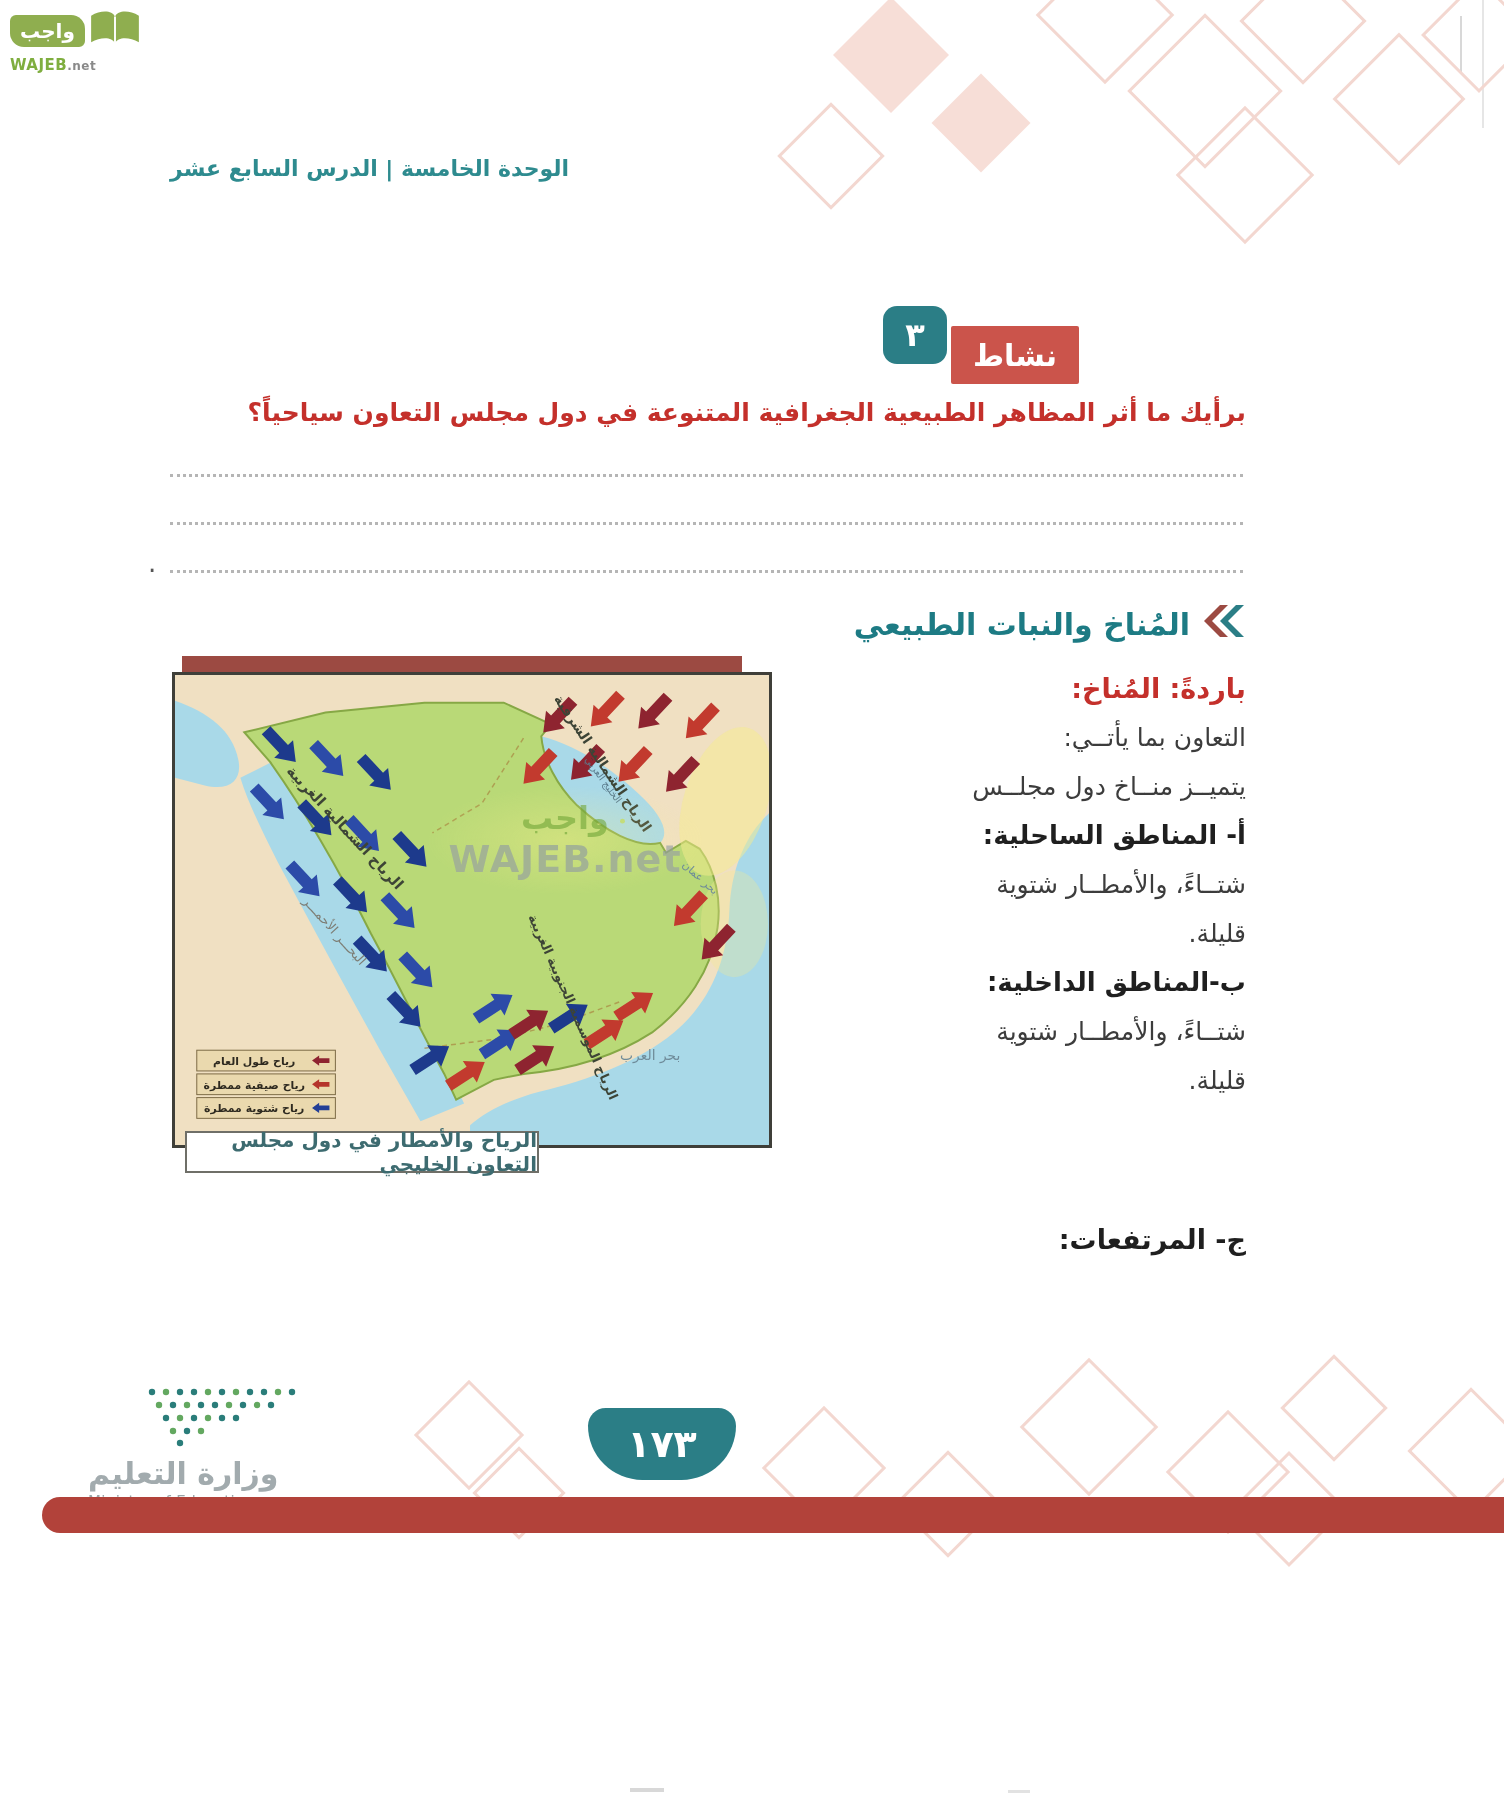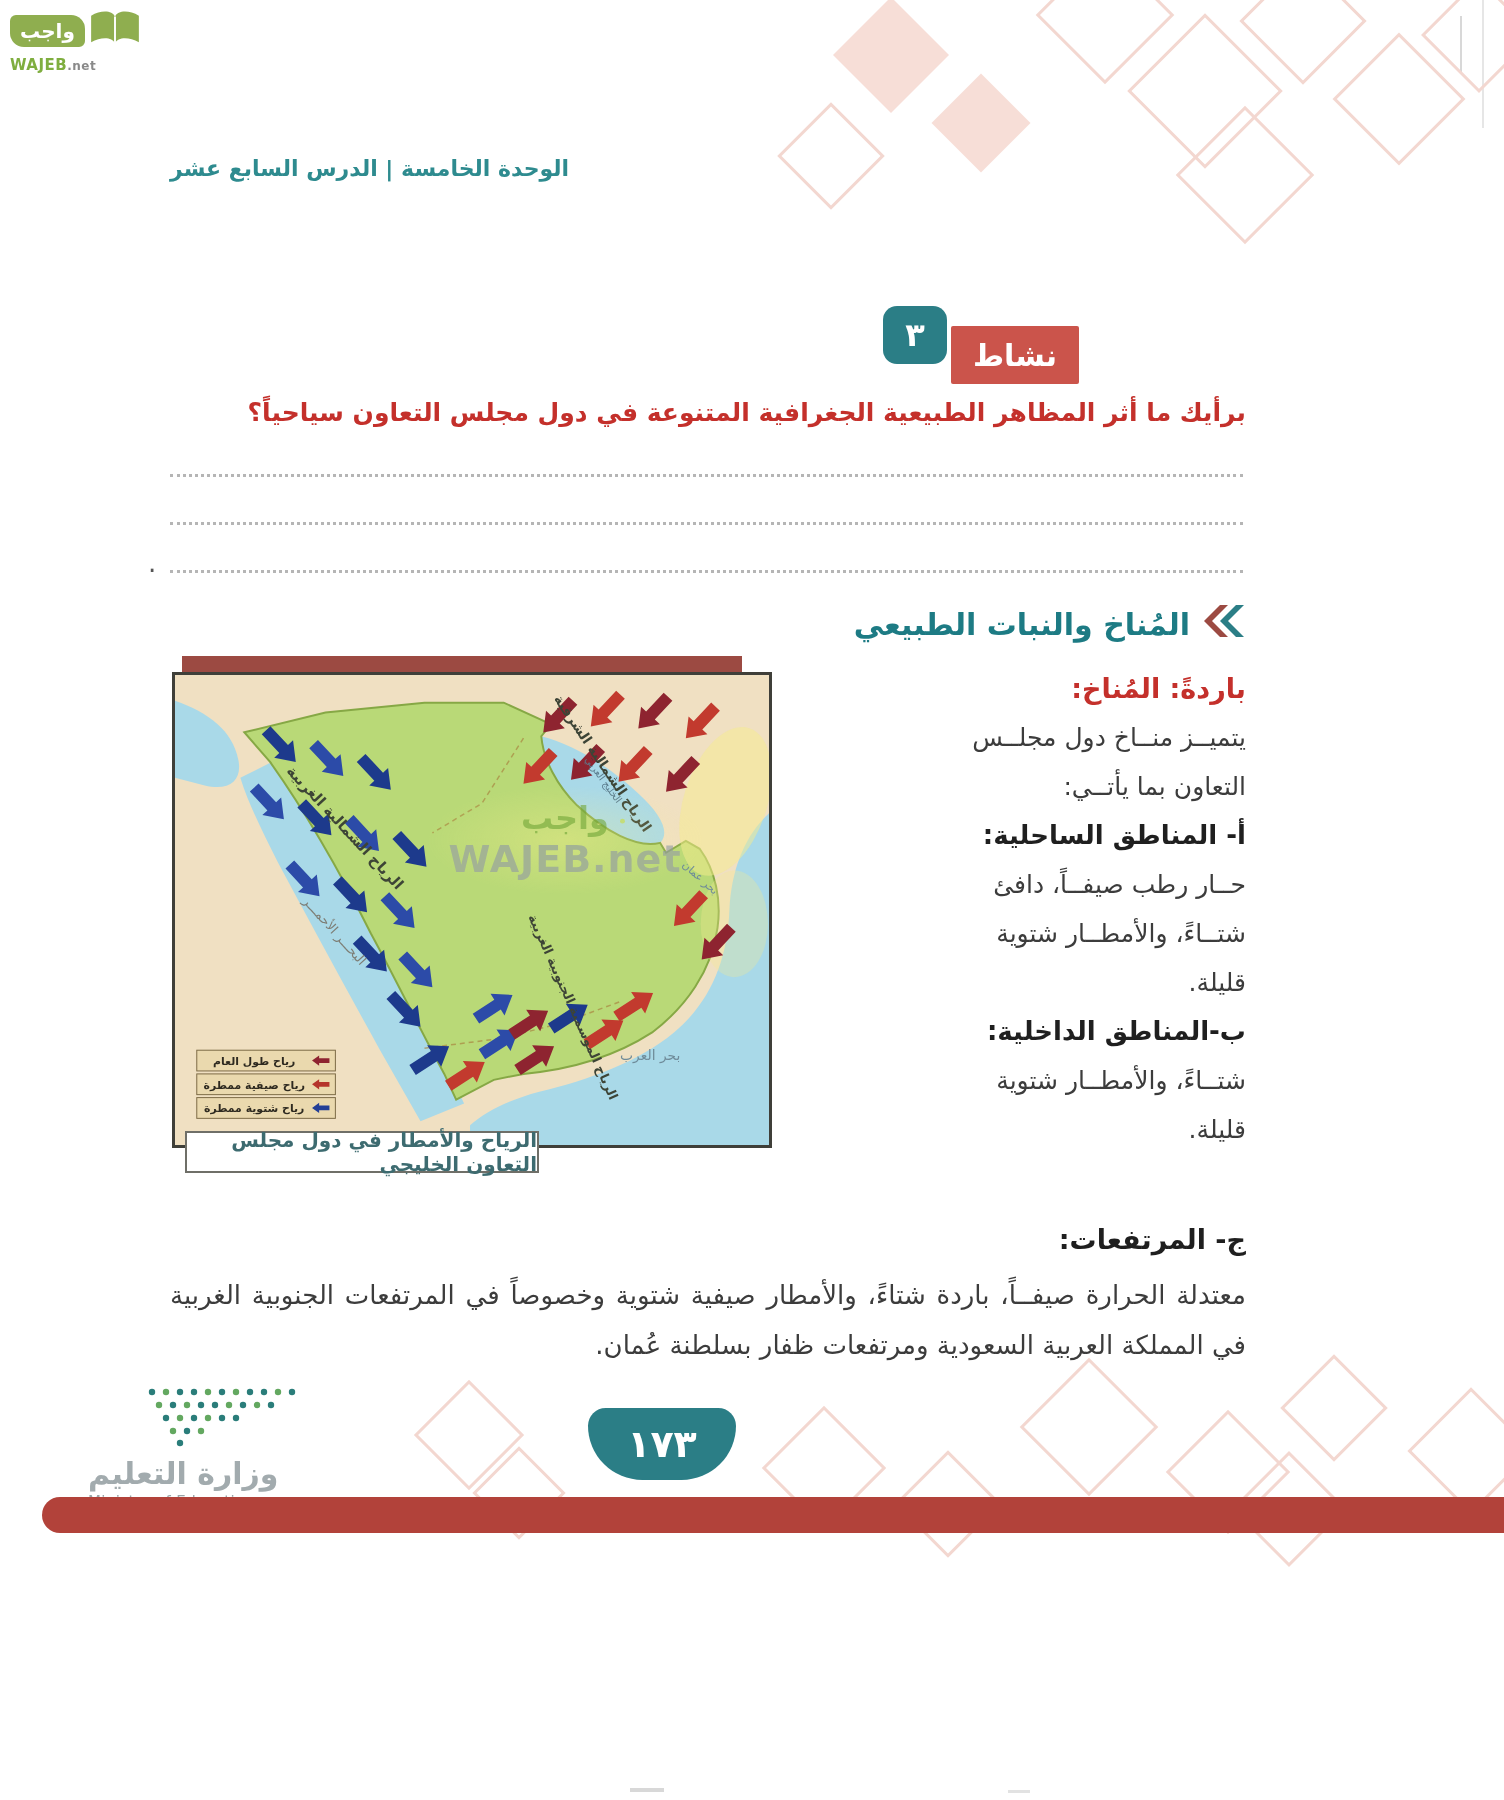--- a/index.html
+++ b/index.html
@@ -246,33 +246,31 @@
     <div class="map-watermark">
       <div class="wm-ar">واجب</div>
       <div class="wm-en">WAJEB.net</div>
     </div>
 
     <figcaption class="map-caption">الرياح والأمطار في دول مجلس التعاون الخليجي</figcaption>
   </figure>
 
   <div class="rcol">
     <div class="cline red">باردةً: المُناخ:</div>
+    <div class="cline">التعاون بما يأتــي:</div>
     <div class="cline">يتميــز منــاخ دول مجلــس</div>
-    <div class="cline">التعاون بما يأتــي:</div>
     <div class="cline h">أ- المناطق الساحلية:</div>
-    <div class="cline">حــار رطب صيفــاً، دافئ</div>
     <div class="cline">شتــاءً، والأمطــار شتوية</div>
     <div class="cline">قليلة.</div>
     <div class="cline h">ب-المناطق الداخلية:</div>
     <div class="cline">شتــاءً، والأمطــار شتوية</div>
     <div class="cline">قليلة.</div>
   </div>
 
   <div class="chead">ج- المرتفعات:</div>
-  <div class="cpara">معتدلة الحرارة صيفــاً، باردة شتاءً، والأمطار صيفية شتوية وخصوصاً في المرتفعات الجنوبية الغربية في المملكة العربية السعودية ومرتفعات ظفار بسلطنة عُمان.</div>
 
   <div class="ministry">
     <div class="ministry-dots">
       <svg width="165" height="66" viewBox="0 0 165 66">
         <g>
           <circle cx="8" cy="6" r="3.2" fill="#2a7d7a"></circle>
             <circle cx="22" cy="6" r="3.2" fill="#63a860"></circle>
             <circle cx="36" cy="6" r="3.2" fill="#2a7d7a"></circle>
             <circle cx="50" cy="6" r="3.2" fill="#2a7d7a"></circle>
             <circle cx="64" cy="6" r="3.2" fill="#63a860"></circle>

